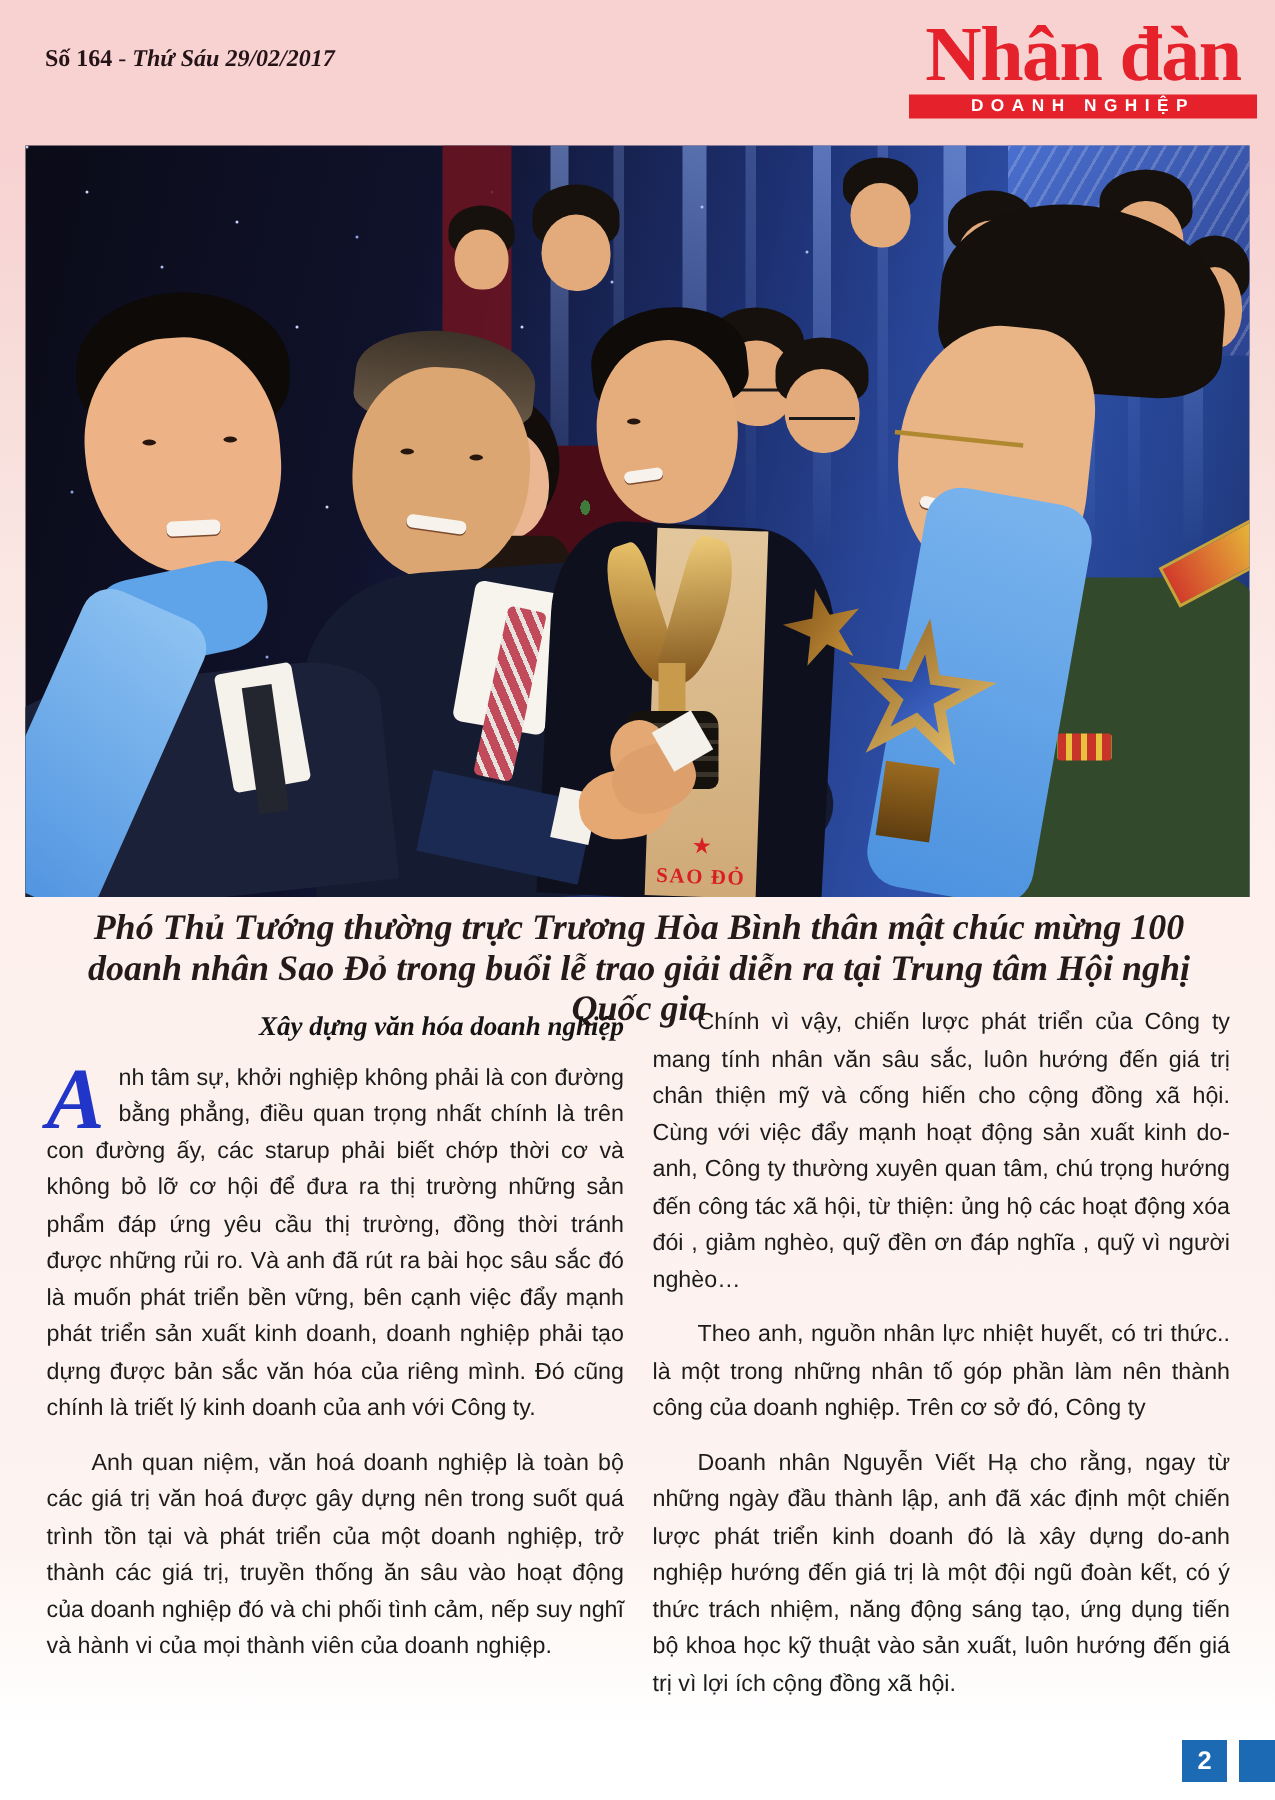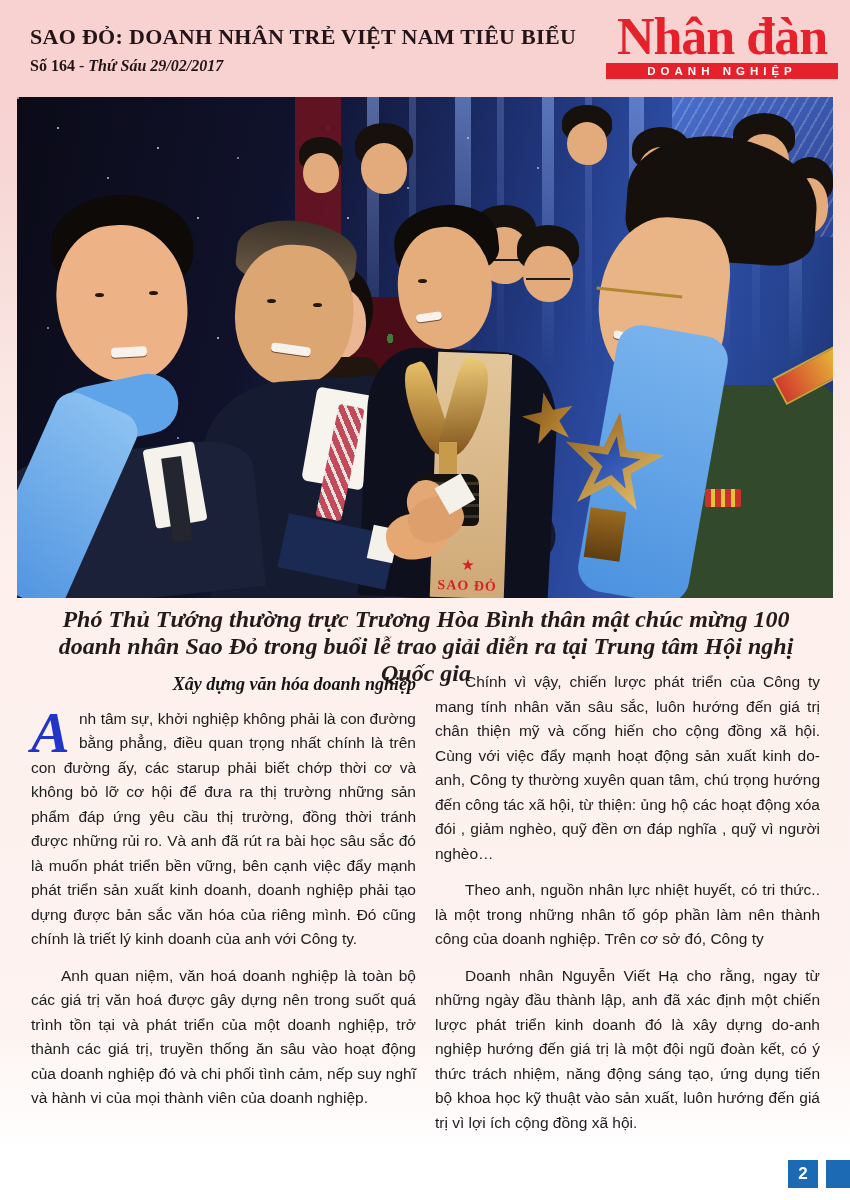--- a/index.html
+++ b/index.html
@@ -74,21 +74,20 @@
   .pagenum{position:absolute;right:32px;top:2px;width:30px;height:28px;background:#1b6ab3;
     color:#fff;font-weight:bold;font-size:17px;display:flex;align-items:center;justify-content:center;}
   .pagenum-end{position:absolute;right:0;top:2px;width:24px;height:28px;background:#1b6ab3;}
 </style>
 </head>
 <body>
 
 <div class="page">
 
   <div class="masthead">
-    <h1 class="page-title">SAO ĐỎ: DOANH NHÂN TRẺ VIỆT NAM TIÊU BIỂU</h1>
     <div class="issue-line">
       <span class="issue-no">Số 164</span>
       <span>-</span>
       <span class="issue-date">Thứ Sáu 29/02/2017</span>
     </div>
   </div>
   <div class="logo">
     <div class="logo-name">Nhân đàn</div>
     <div class="logo-bar">
       <span>DOANH NGHIỆP</span>

